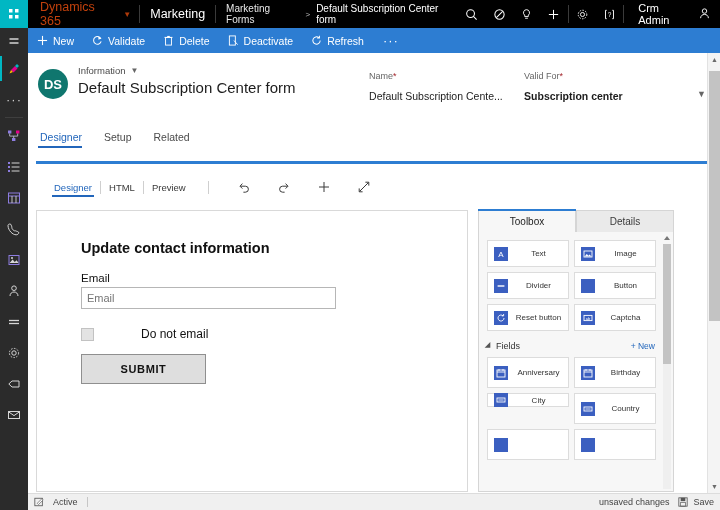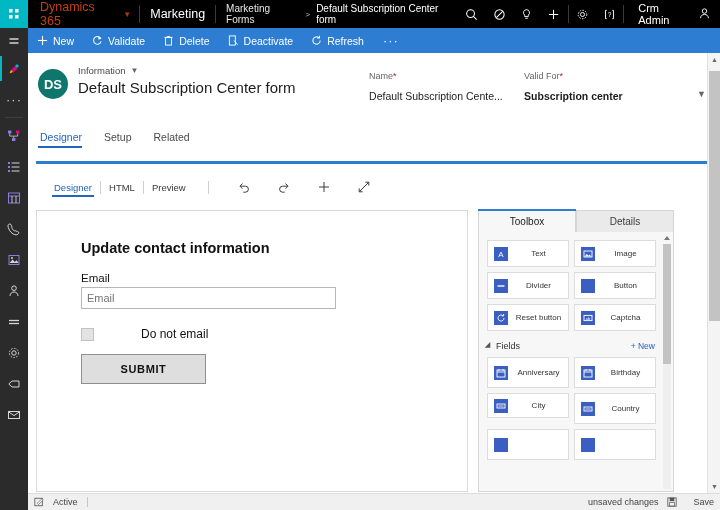--- a/index.html
+++ b/index.html
@@ -261,21 +261,21 @@
   
   .statusbar {
     position: absolute; bottom: 0; left: 28px; width: 692px; height: 17px;
     background: #f0f0f0; border-top: 1px solid #dcdcdc;
     display: flex; align-items: center; padding: 0 6px; gap: 8px;
     font-size: 9px; color: #444444;
   }
   .sb-left { display: flex; align-items: center; gap: 9px; }
   .sb-div { width: 1px; height: 10px; background: #c6c6c6; }
   .sb-right { margin-left: auto; display: flex; align-items: center; gap: 9px; }
-  .sb-save { display: flex; align-items: center; gap: 16px; justify-content: space-between; }
+  .sb-save { display: flex; align-items: center; gap: 5px; justify-content: space-between; }
   .statusbar svg { display: block; }
 </style>
 </head>
 <body>
 
 <div class="app">
 
   <div class="appbar">
     <div class="waffle">
       <svg width="12" height="12" viewBox="0 0 12 12">
@@ -673,21 +673,21 @@
                 <span class="tb-ic">
                   <svg width="10" height="10" viewBox="0 0 10 10">
                       <rect x="1" y="2" width="8" height="7" fill="none" stroke="#fff" stroke-width=".9"></rect>
                       <line x1="1" y1="4" x2="9" y2="4" stroke="#fff" stroke-width=".9"></line>
                       <line x1="3" y1="1" x2="3" y2="3" stroke="#fff" stroke-width=".9"></line>
                       <line x1="7" y1="1" x2="7" y2="3" stroke="#fff" stroke-width=".9"></line>
                     </svg>
                 </span>
                 <span class="tb-lbl">Birthday</span>
               </div>
-              <div class="tb-card" style="height:25px">
+              <div class="tb-card" style="height:14px">
                 <span class="tb-ic">
                   <svg width="10" height="10" viewBox="0 0 10 10">
                       <rect x="1" y="3" width="8" height="4" fill="none" stroke="#fff" stroke-width=".9"></rect>
                       <line x1="2.4" y1="5" x2="7.6" y2="5" stroke="#fff" stroke-width=".8"></line>
                     </svg>
                 </span>
                 <span class="tb-lbl">City</span>
               </div>
               <div class="tb-card" style="height:31px">
                 <span class="tb-ic">

